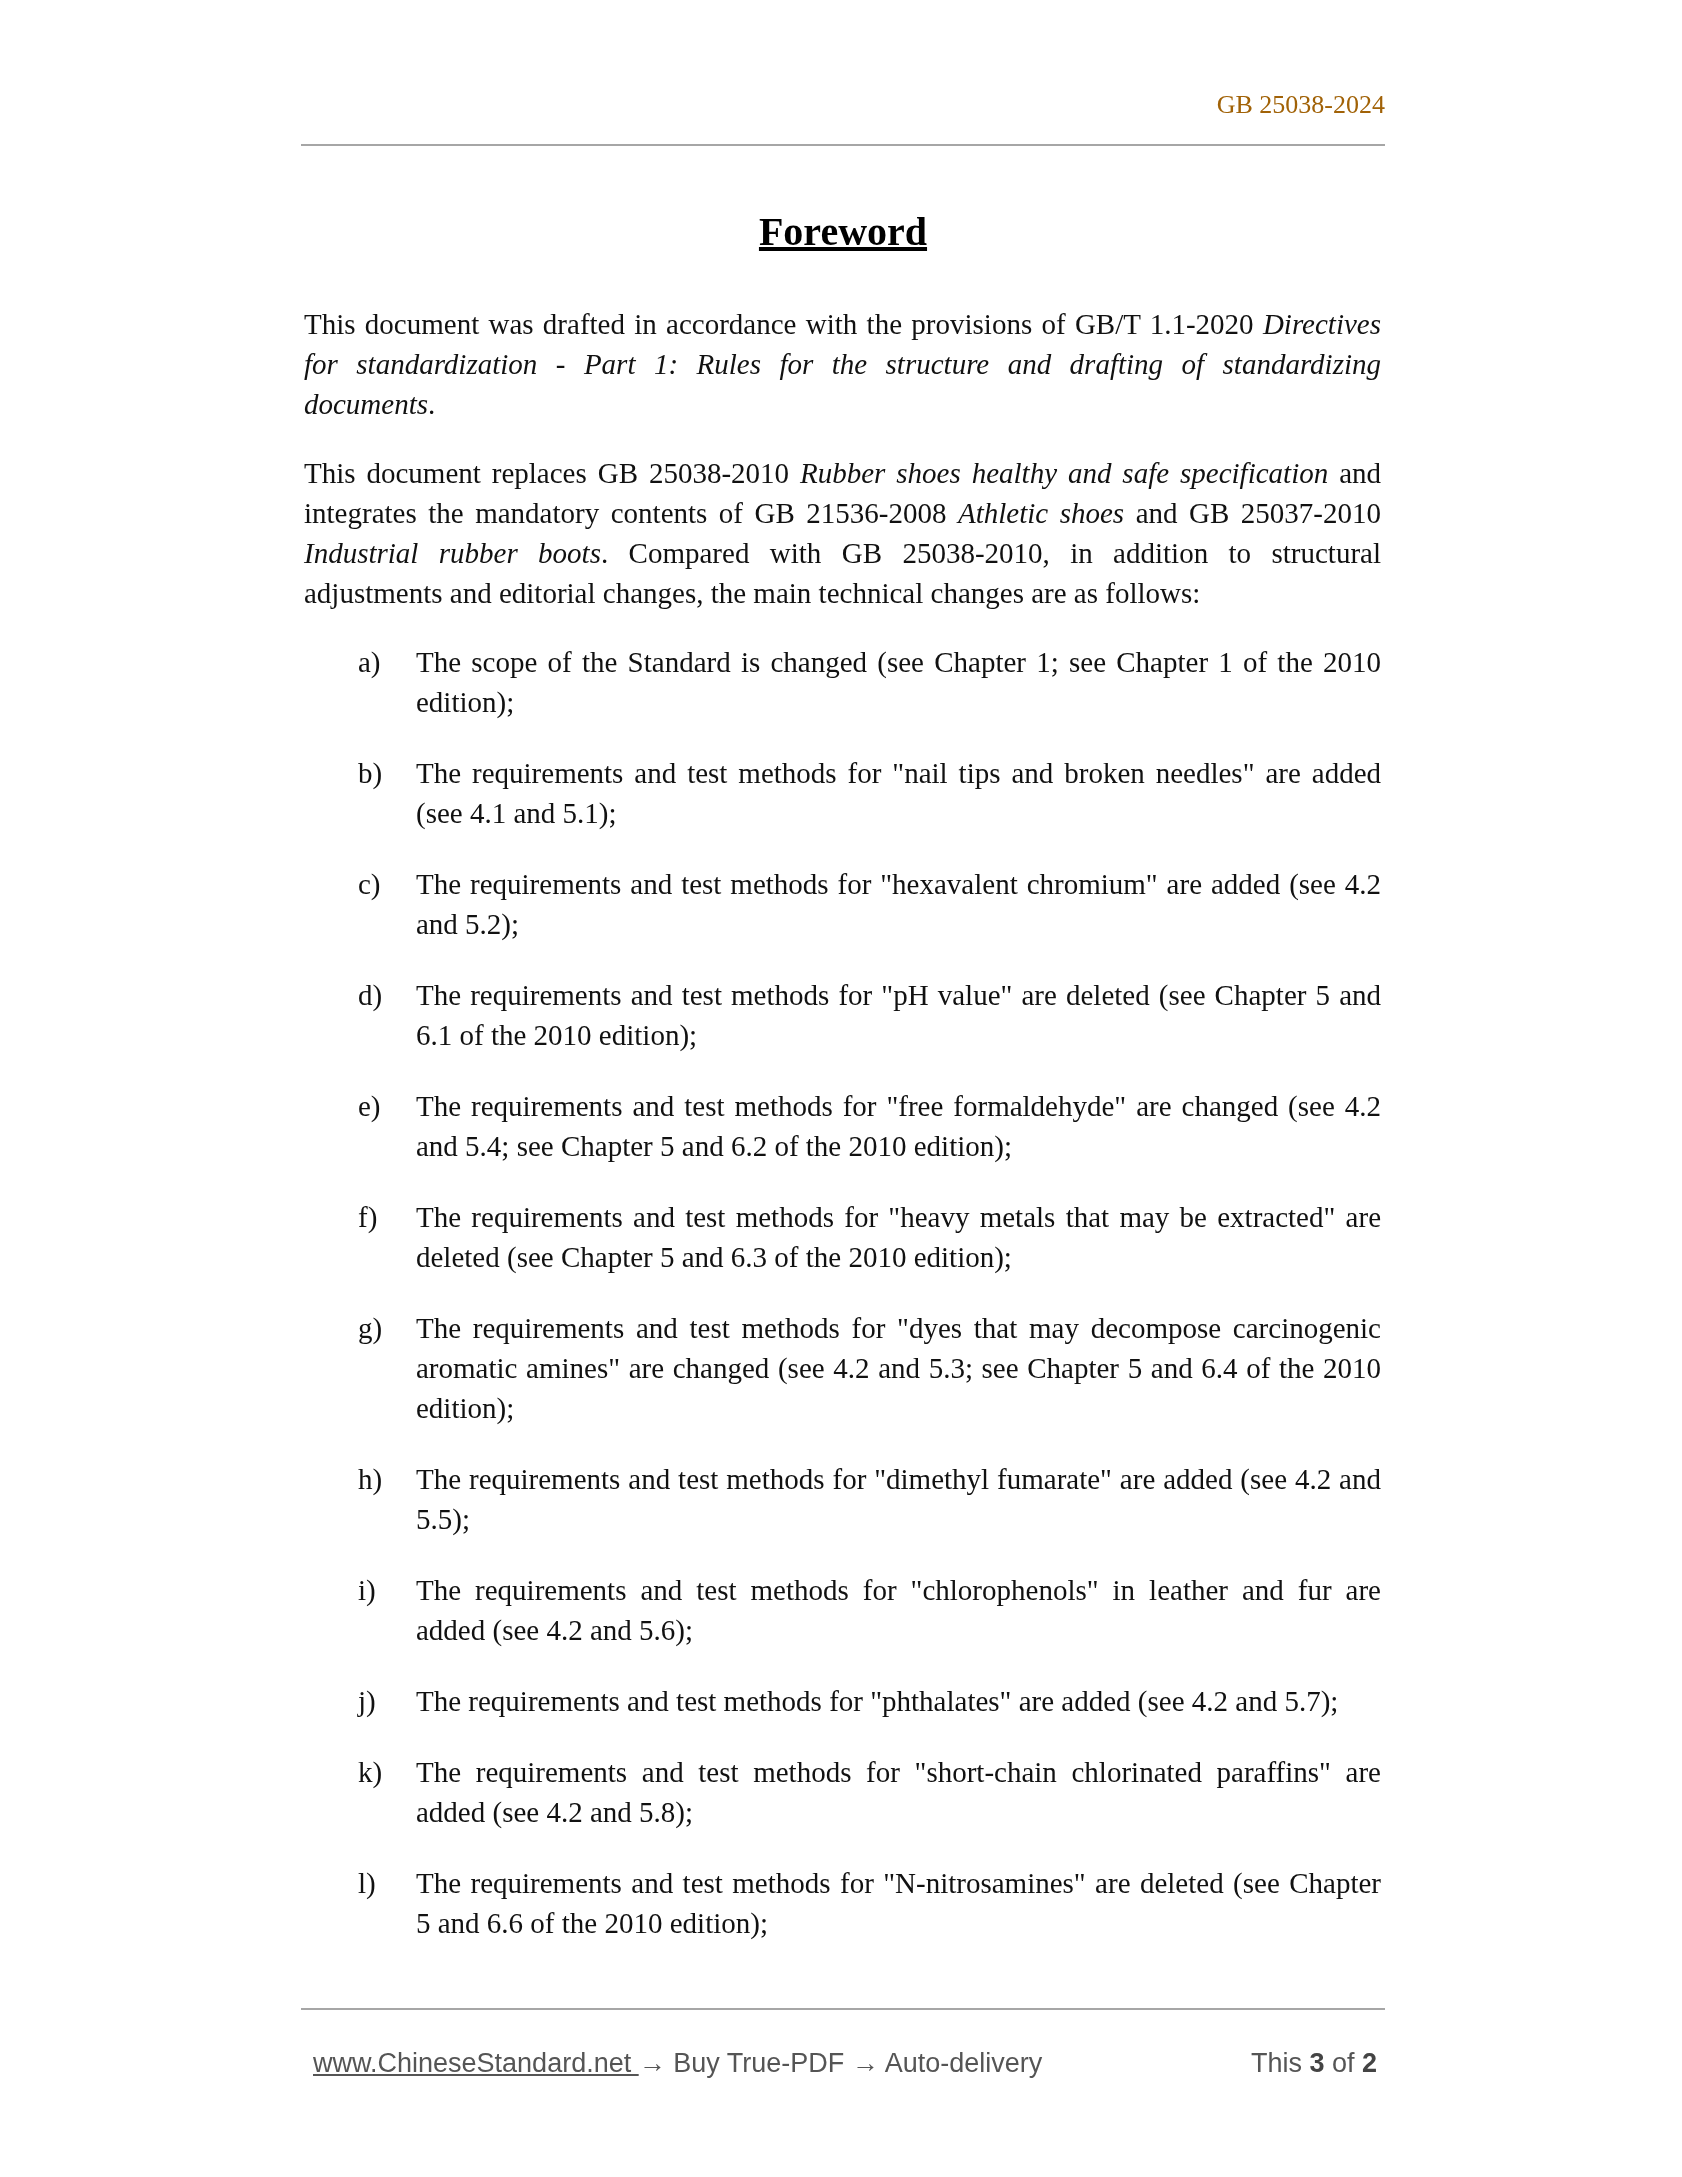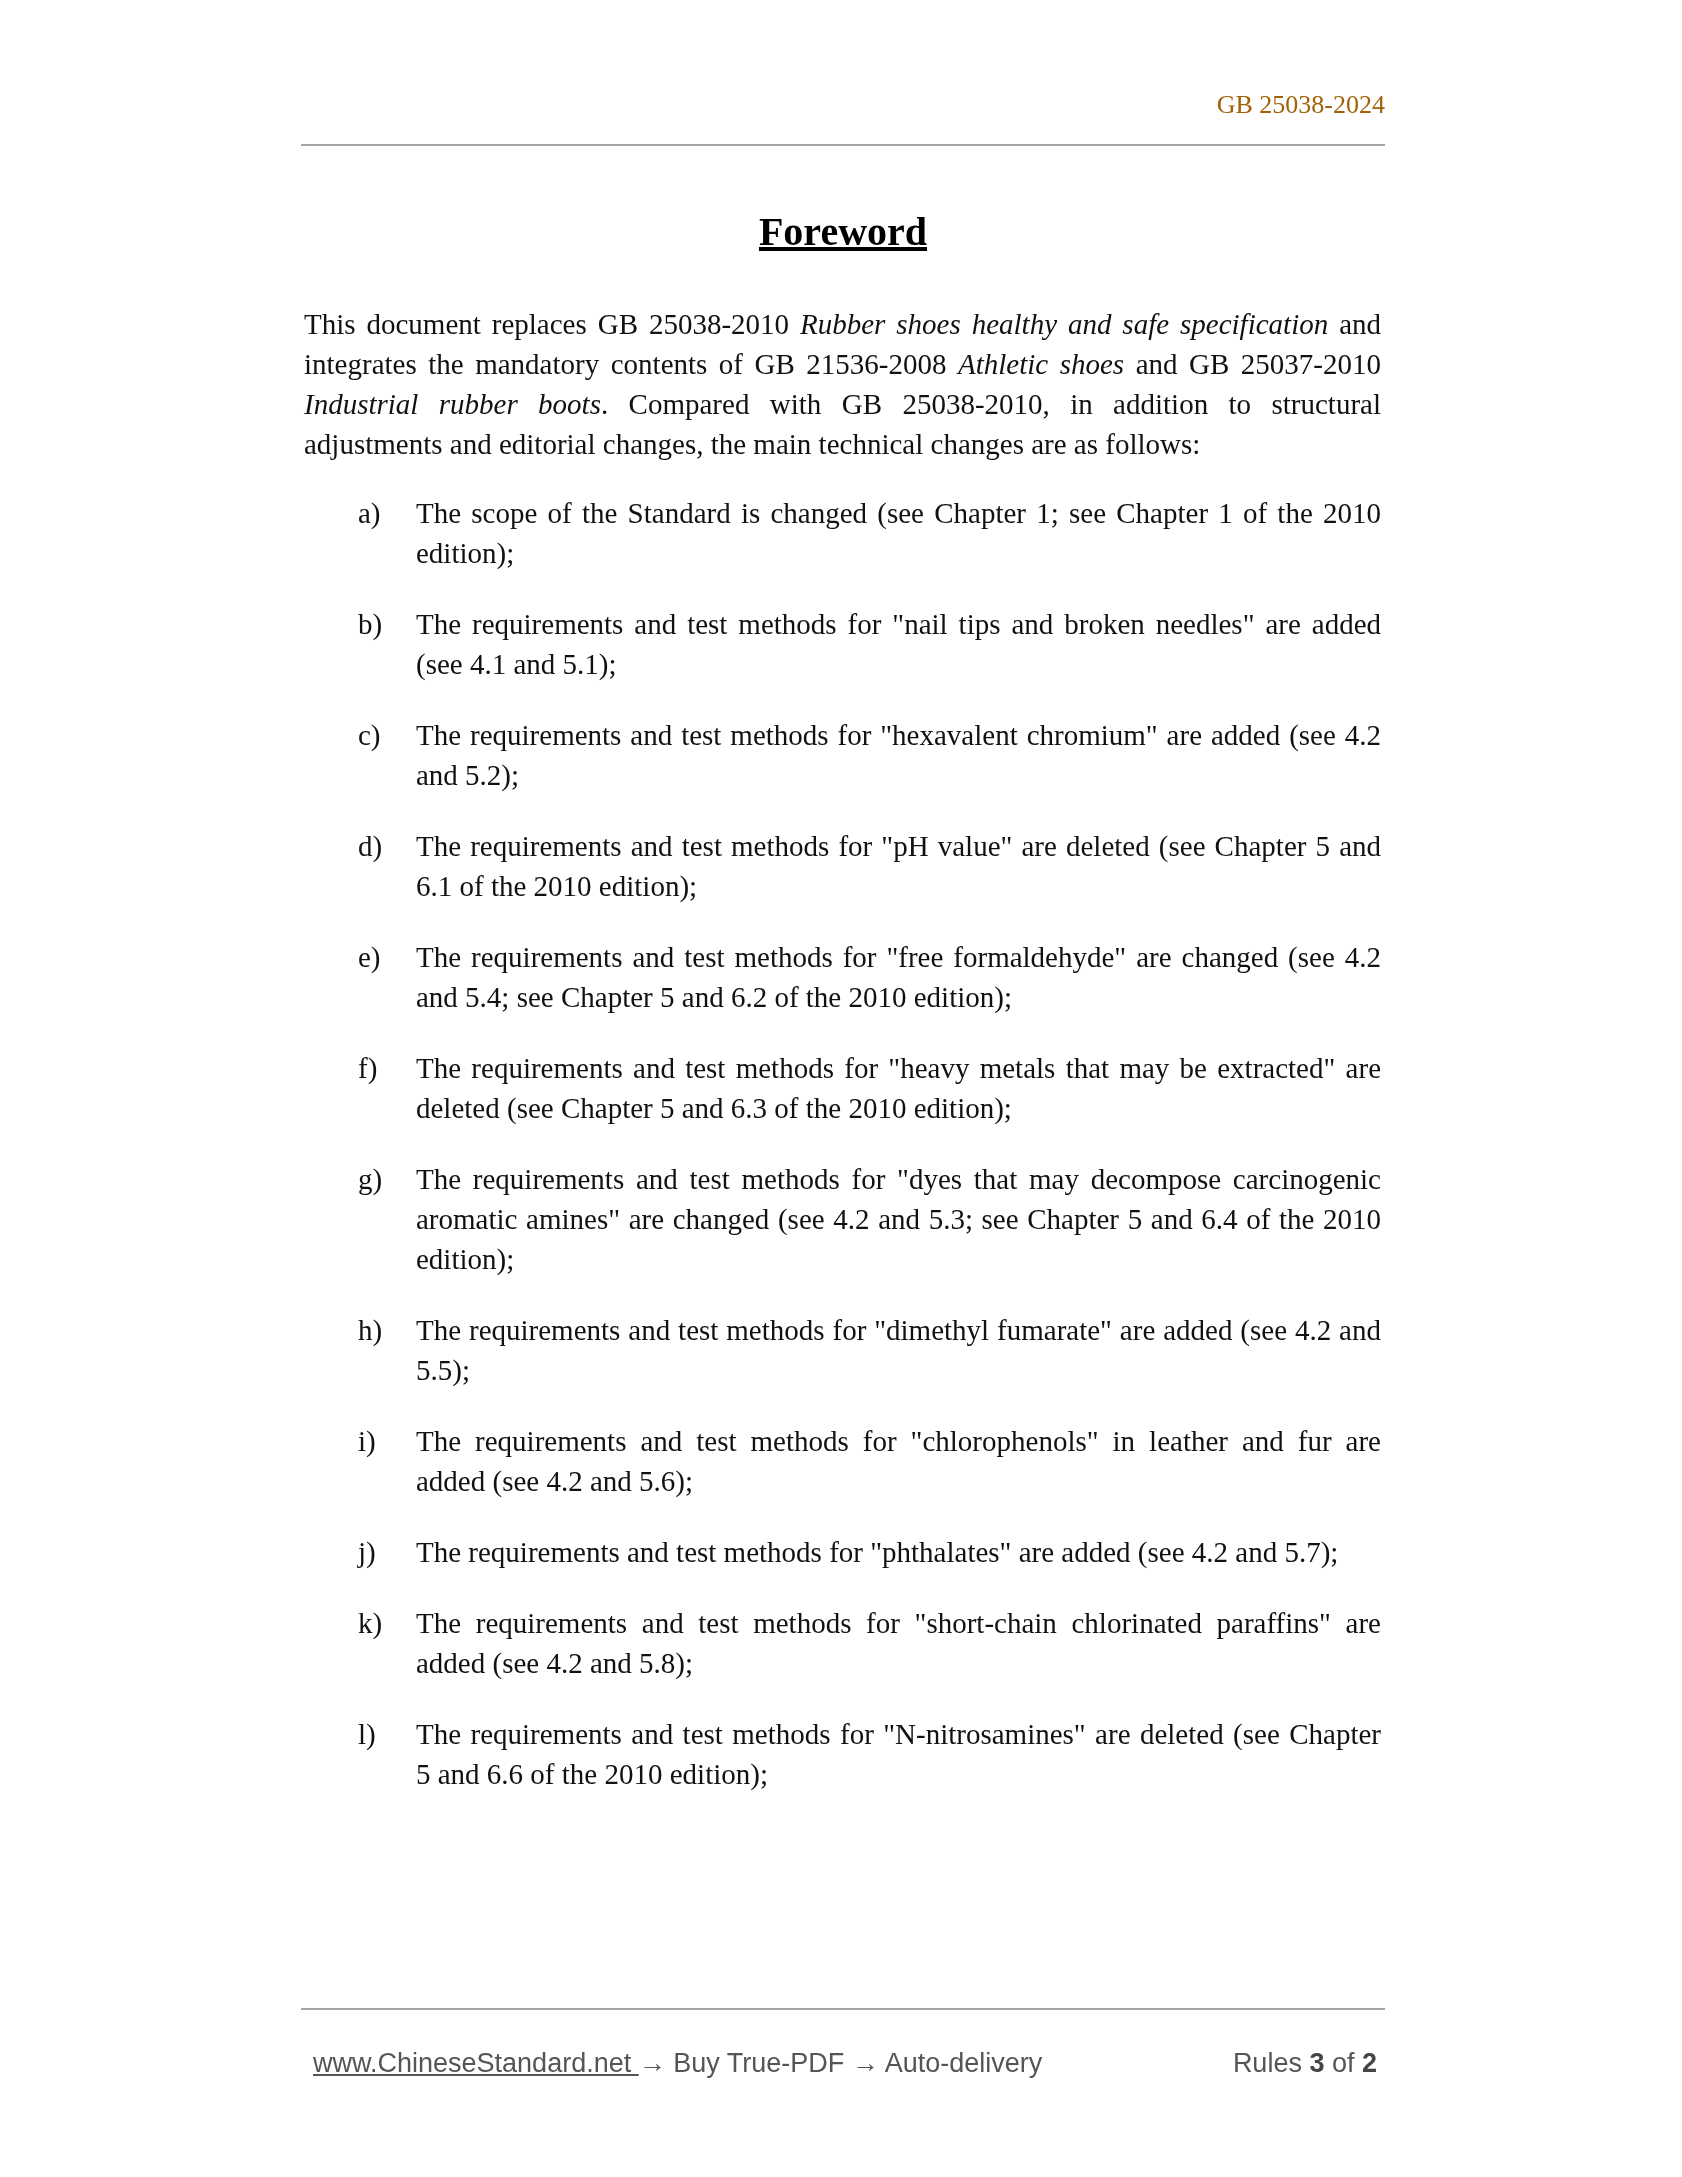--- a/index.html
+++ b/index.html
@@ -28,20 +28,21 @@
 </style>
 </head>
 <body>
 
 <div class="header">GB 25038-2024</div>
 <div class="rule top"></div>
 
 <div class="title">Foreword</div>
 
 <div class="content">
+  <p class="para"><span>This document was drafted in accordance with the provisions of GB/T 1.1-2020 </span><i>Directives for standardization - Part 1: Rules for the structure and drafting of standardizing documents</i><span>.</span></p>
 
   <p class="para"><span>This document replaces GB 25038-2010 </span><i>Rubber shoes healthy and safe specification</i><span> and integrates the mandatory contents of GB 21536-2008 </span><i>Athletic shoes</i><span> and GB 25037-2010 </span><i>Industrial rubber boots</i><span>. Compared with GB 25038-2010, in addition to structural adjustments and editorial changes, the main technical changes are as follows:</span></p>
 
   <ul class="list">
     <li class="item"><span class="lbl">a)</span><span>The scope of the Standard is changed (see Chapter 1; see Chapter 1 of the 2010 edition);</span></li>
     <li class="item"><span class="lbl">b)</span><span>The requirements and test methods for "nail tips and broken needles" are added (see 4.1 and 5.1);</span></li>
     <li class="item"><span class="lbl">c)</span><span>The requirements and test methods for "hexavalent chromium" are added (see 4.2 and 5.2);</span></li>
     <li class="item"><span class="lbl">d)</span><span>The requirements and test methods for "pH value" are deleted (see Chapter 5 and 6.1 of the 2010 edition);</span></li>
     <li class="item"><span class="lbl">e)</span><span>The requirements and test methods for "free formaldehyde" are changed (see 4.2 and 5.4; see Chapter 5 and 6.2 of the 2010 edition);</span></li>
     <li class="item"><span class="lbl">f)</span><span>The requirements and test methods for "heavy metals that may be extracted" are deleted (see Chapter 5 and 6.3 of the 2010 edition);</span></li>
@@ -51,15 +52,15 @@
     <li class="item"><span class="lbl">j)</span><span>The requirements and test methods for "phthalates" are added (see 4.2 and 5.7);</span></li>
     <li class="item"><span class="lbl">k)</span><span>The requirements and test methods for "short-chain chlorinated paraffins" are added (see 4.2 and 5.8);</span></li>
     <li class="item"><span class="lbl">l)</span><span>The requirements and test methods for "N-nitrosamines" are deleted (see Chapter 5 and 6.6 of the 2010 edition);</span></li>
   </ul>
 </div>
 
 <div class="rule bottom"></div>
 
 <div class="footer">
   <div class="left"><a class="link">www.ChineseStandard.net </a><span>→ Buy True-PDF → Auto-delivery</span></div>
-  <div class="right"><span>Rules </span><b>3</b><span> of </span><b>2</b></div>
+  <div class="right"><span>This </span><b>3</b><span> of </span><b>2</b></div>
 </div>
 
 
 </body></html>

